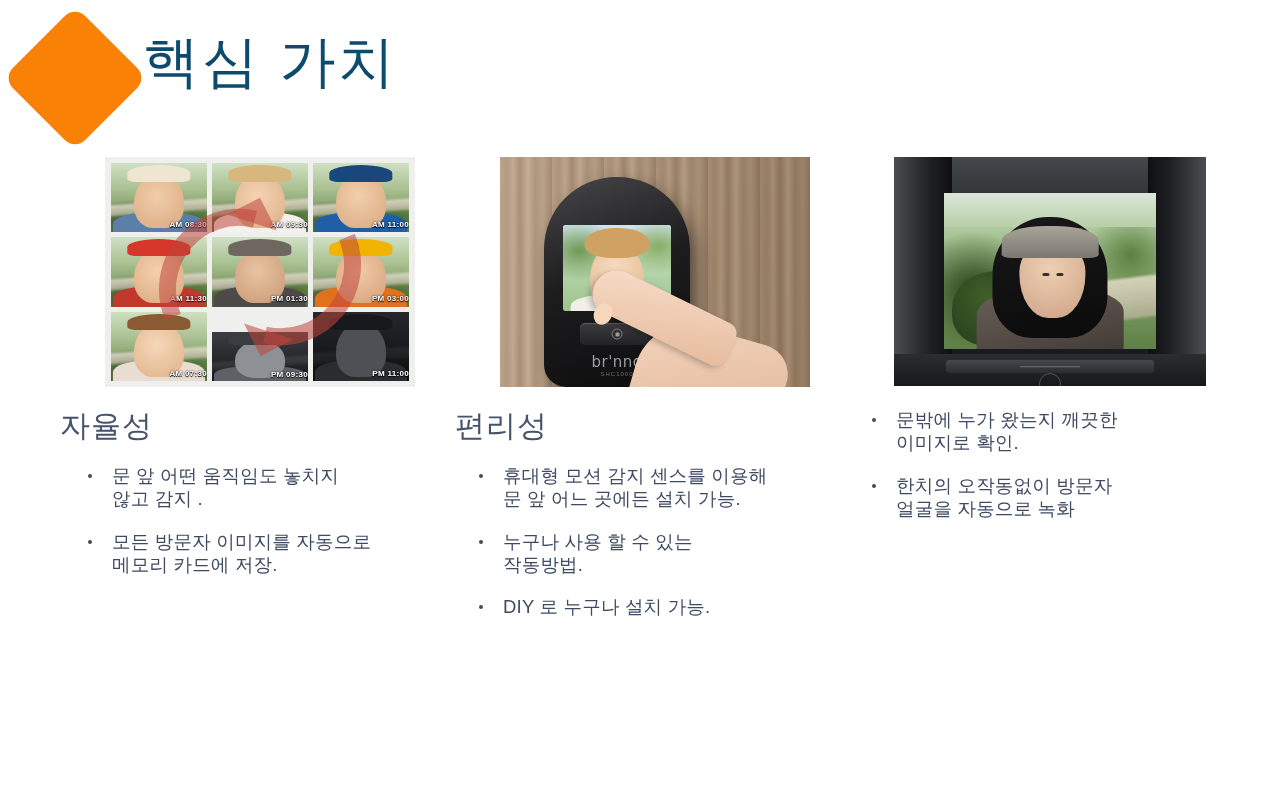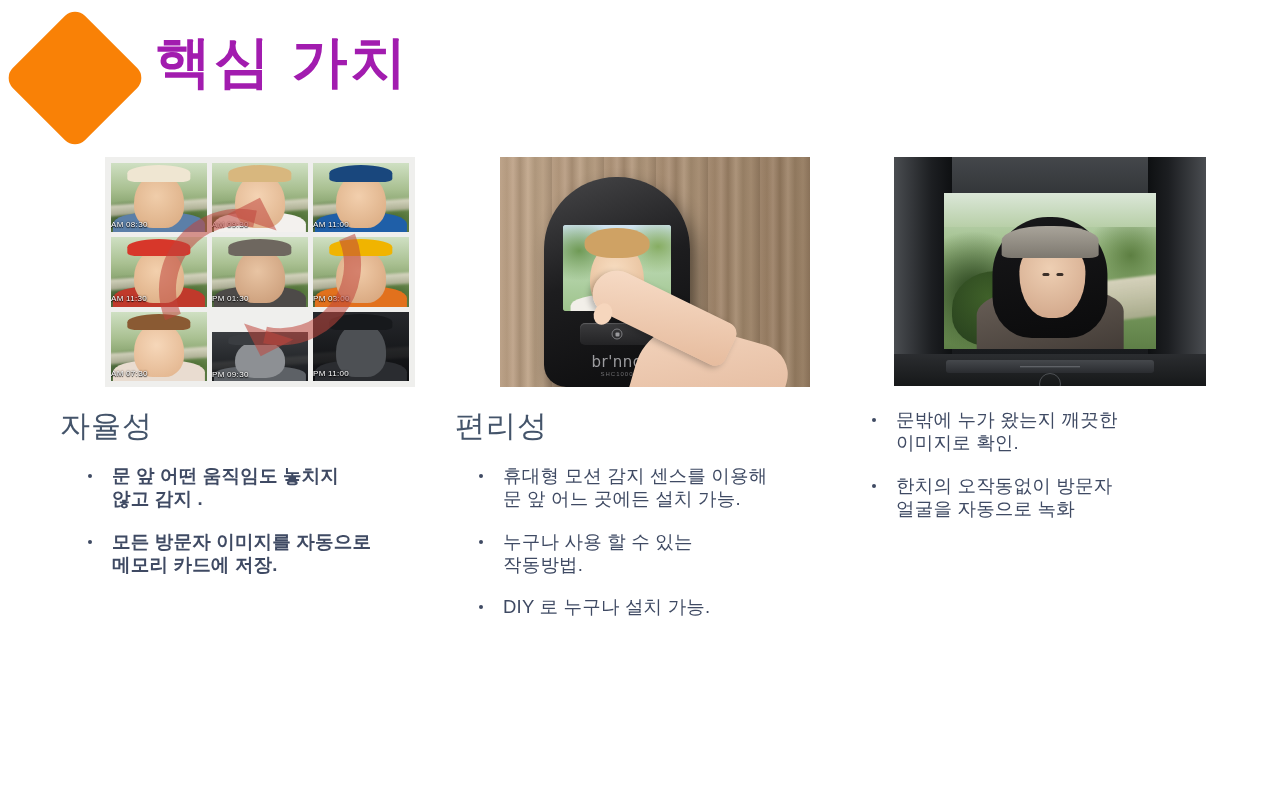--- a/index.html
+++ b/index.html
@@ -23,24 +23,24 @@
     position: absolute;
     left: 24px; top: 27px;
     width: 102px; height: 102px;
     background: #F98106;
     border-radius: 14px;
     transform: rotate(45deg);
   }
 
   #page-title {
     position: absolute;
-    left: 155px; top: 30px;
+    left: 143px; top: 30px;
     font-size: 56px;
-    font-weight: bold;
-    color: #a21caf;
+    font-weight: normal;
+    color: #0c4a6e;
     letter-spacing: 3px;
     line-height: 1.15;
     white-space: nowrap;
   }
 
   
   #columns {
     position: absolute;
     left: 0; top: 150px;
     width: 1284px; height: 650px;
@@ -108,24 +108,24 @@
   .photo-cell .hat {
     position: absolute;
     left: 50%; top: 3%;
     width: 66%; height: 24%;
     transform: translateX(-50%);
     border-radius: 50% 50% 18% 18%;
   }
   .photo-cell .stamp {
     position: absolute;
     left: 0; right: 0; bottom: 5%;
-    text-align: left;
+    text-align: right;
     color: #ffffff;
     font-size: 8px;
-    font-weight: normal;
+    font-weight: bold;
     letter-spacing: .3px;
     text-shadow: 0 0 2px rgba(0,0,0,.95), 0 1px 1px rgba(0,0,0,.9);
     font-family: "Liberation Sans", sans-serif;
   }
   
   .p0 .head{background:radial-gradient(circle at 45% 40%, #f0cdaa, #d9a97f);}
   .p0 .body{background:#5b7fa8;} .p0 .hat{background:#efe6d2;}
   .p1 .head{background:radial-gradient(circle at 45% 40%, #f4d3b3, #dcae86);}
   .p1 .body{background:#f3f1ee;} .p1 .hat{background:#d8b77e;}
   .p2 .head{background:radial-gradient(circle at 45% 40%, #f2cfad, #d8a87e);}
@@ -395,21 +395,21 @@
     white-space: pre-line;
   }
   .bullet::before {
     content: "";
     position: absolute;
     left: 24px; top: 10px;
     width: 4px; height: 4px;
     border-radius: 50%;
     background: #3F4A63;
   }
-  .col-1 .bullets { margin-left: 4px; font-weight: bold; }
+  .col-1 .bullets { margin-left: 4px; }
   .col-2 .bullets { margin-left: 0px; }
   .col-3 .bullets { margin-left: -2px; }
 </style>
 </head>
 <body>
 
 <div id="slide-header">
   <div id="title-diamond"></div>
   <div id="page-title">핵심 가치</div>
 </div>

